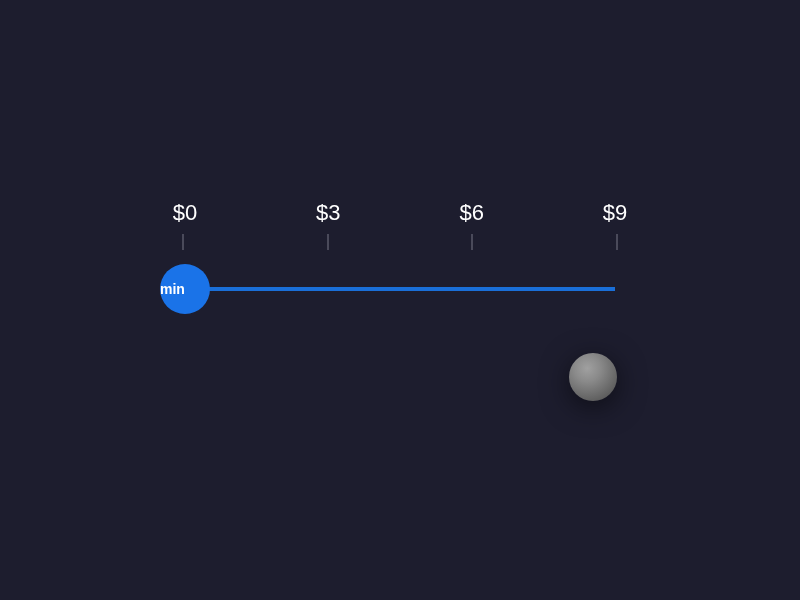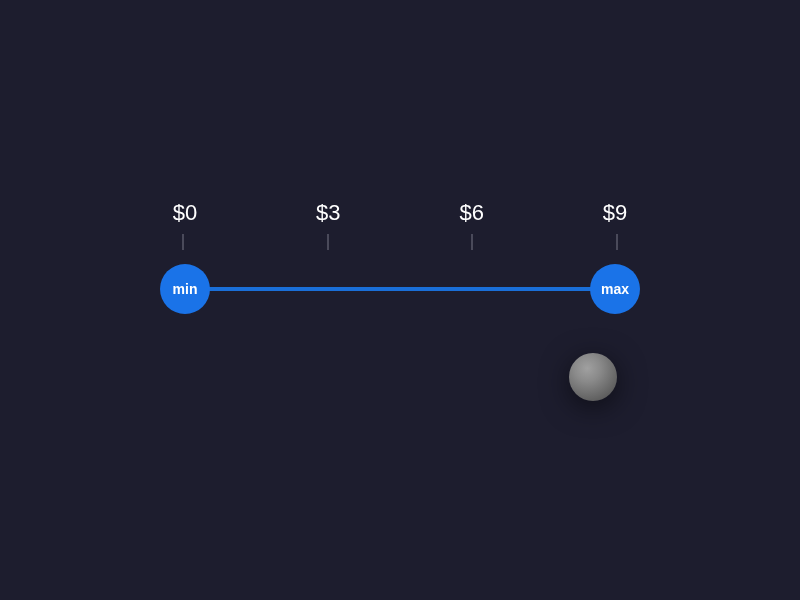--- a/index.html
+++ b/index.html
@@ -73,21 +73,21 @@
     .slider-handle {
       position: absolute;
       top: 50%;
       width: 50px;
       height: 50px;
       border-radius: 50%;
       background: #1a73e8;
       transform: translate(-50%, -50%);
       display: flex;
       align-items: center;
-      justify-content: center;
+      justify-content: flex-start;
       color: #ffffff;
       font-size: 14px;
       font-weight: 700;
       cursor: grab;
     }
     .handle-pos-min { left: 25px; }
     .handle-pos-max { left: calc(100% - 25px); }
     .cursor-ball {
       position: absolute;
       width: 48px;
@@ -114,19 +114,16 @@
     <div class="tick-mark"></div>
     <div class="tick-mark"></div>
     <div class="tick-mark"></div>
   </div>
   <div class="slider-track-container">
     <div class="slider-track"></div>
     <div class="slider-track-fill"></div>
     <div class="slider-handle handle-pos-min">
       <span>min</span>
     </div>
-    <div class="slider-handle handle-pos-max">
-      <span>max</span>
-    </div>
   </div>
 </div>
 
 <div class="cursor-ball"></div>
 
 </body></html>

